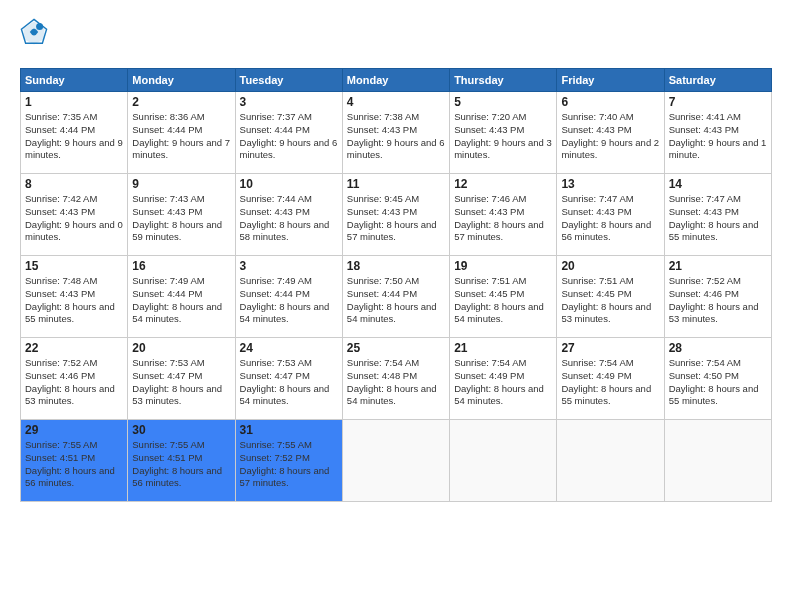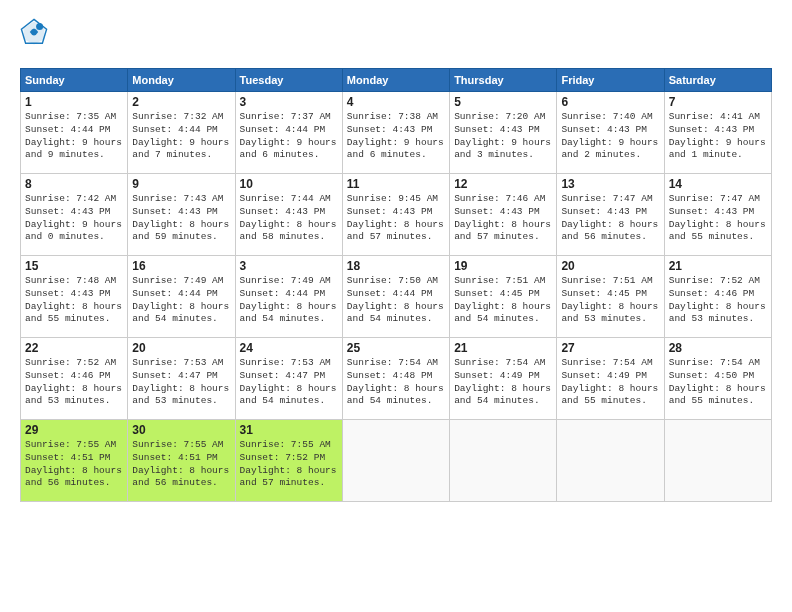--- a/index.html
+++ b/index.html
@@ -69,33 +69,32 @@
       border: 1px solid #ccc;
       vertical-align: top;
       padding: 3px 4px;
       width: calc(100% / 7);
       height: 82px;
       background: #fff;
       font-size: 9.5px;
       color: #333;
     }
     .calendar tr:last-child td {
-      background: #bef264;
+      background: #3b82f6;
     }
     .day-num {
       font-size: 12px;
       font-weight: bold;
       color: #222;
       display: block;
       margin-bottom: 2px;
     }
     .day-info {
       line-height: 1.35;
       color: #333;
-      font-family: Liberation Mono, monospace;
     }
     .empty {
       background: #f9f9f9 !important;
     }
   </style>
 </head>
 <body>
 
 <div class="page">
   <div class="header-row">
@@ -134,21 +133,21 @@
           <span class="day-num">1</span>
           <div class="day-info">
             <span>Sunrise: 7:35 AM</span><br>
             <span>Sunset: 4:44 PM</span><br>
             <span>Daylight: 9 hours and 9 minutes.</span>
           </div>
         </td>
           <td>
           <span class="day-num">2</span>
           <div class="day-info">
-            <span>Sunrise: 7:32 AM</span><br>
+            <span>Sunrise: 8:36 AM</span><br>
             <span>Sunset: 4:44 PM</span><br>
             <span>Daylight: 9 hours and 7 minutes.</span>
           </div>
         </td>
           <td>
           <span class="day-num">3</span>
           <div class="day-info">
             <span>Sunrise: 7:37 AM</span><br>
             <span>Sunset: 4:44 PM</span><br>
             <span>Daylight: 9 hours and 6 minutes.</span>

